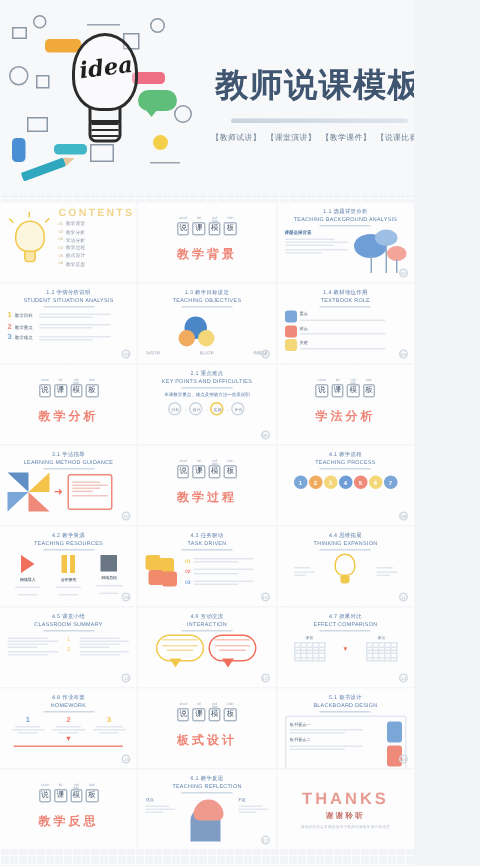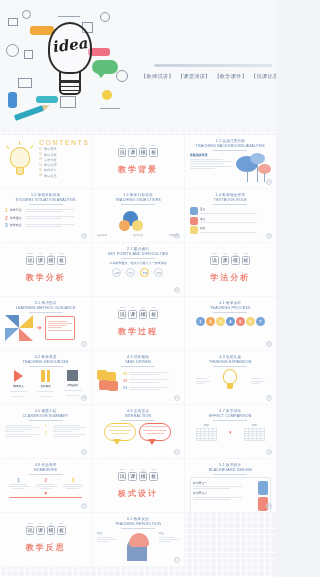--- a/index.html
+++ b/index.html
@@ -310,20 +310,21 @@
 
     <div class="bulb">
       <div class="bulb-glass"></div>
       <div class="bulb-neck"></div>
       <div class="bulb-base"></div>
       <div class="bulb-word">idea</div>
     </div>
   </div>
 
   <div class="hero-right">
+    <div class="hero-title">教师说课模板</div>
     <div class="hero-rule"></div>
     <div class="hero-sub">
       <span>【教师试讲】</span>
       <span>【课堂演讲】</span>
       <span>【教学课件】</span>
       <span>【说课比赛】</span>
     </div>
   </div>
 </div>
 
@@ -950,14 +951,19 @@
       <div style="width:20px;">
           <div style="font-size:2.6px;color:#5a7ea8;">不足</div>
           <div class="txtline md"></div>
           <div class="txtline"></div>
           <div class="txtline sh"></div>
         </div>
     </div>
     <div class="pg">17</div>
   </div>
 
+  <div class="slide thanks">
+    <div class="thanks-big">THANKS</div>
+    <div class="thanks-sub">谢谢聆听</div>
+    <div class="thanks-line">感谢您的观看本模板适用于教师说课教学课件等场景</div>
+  </div>
 
 </div>
 
 </body></html>

